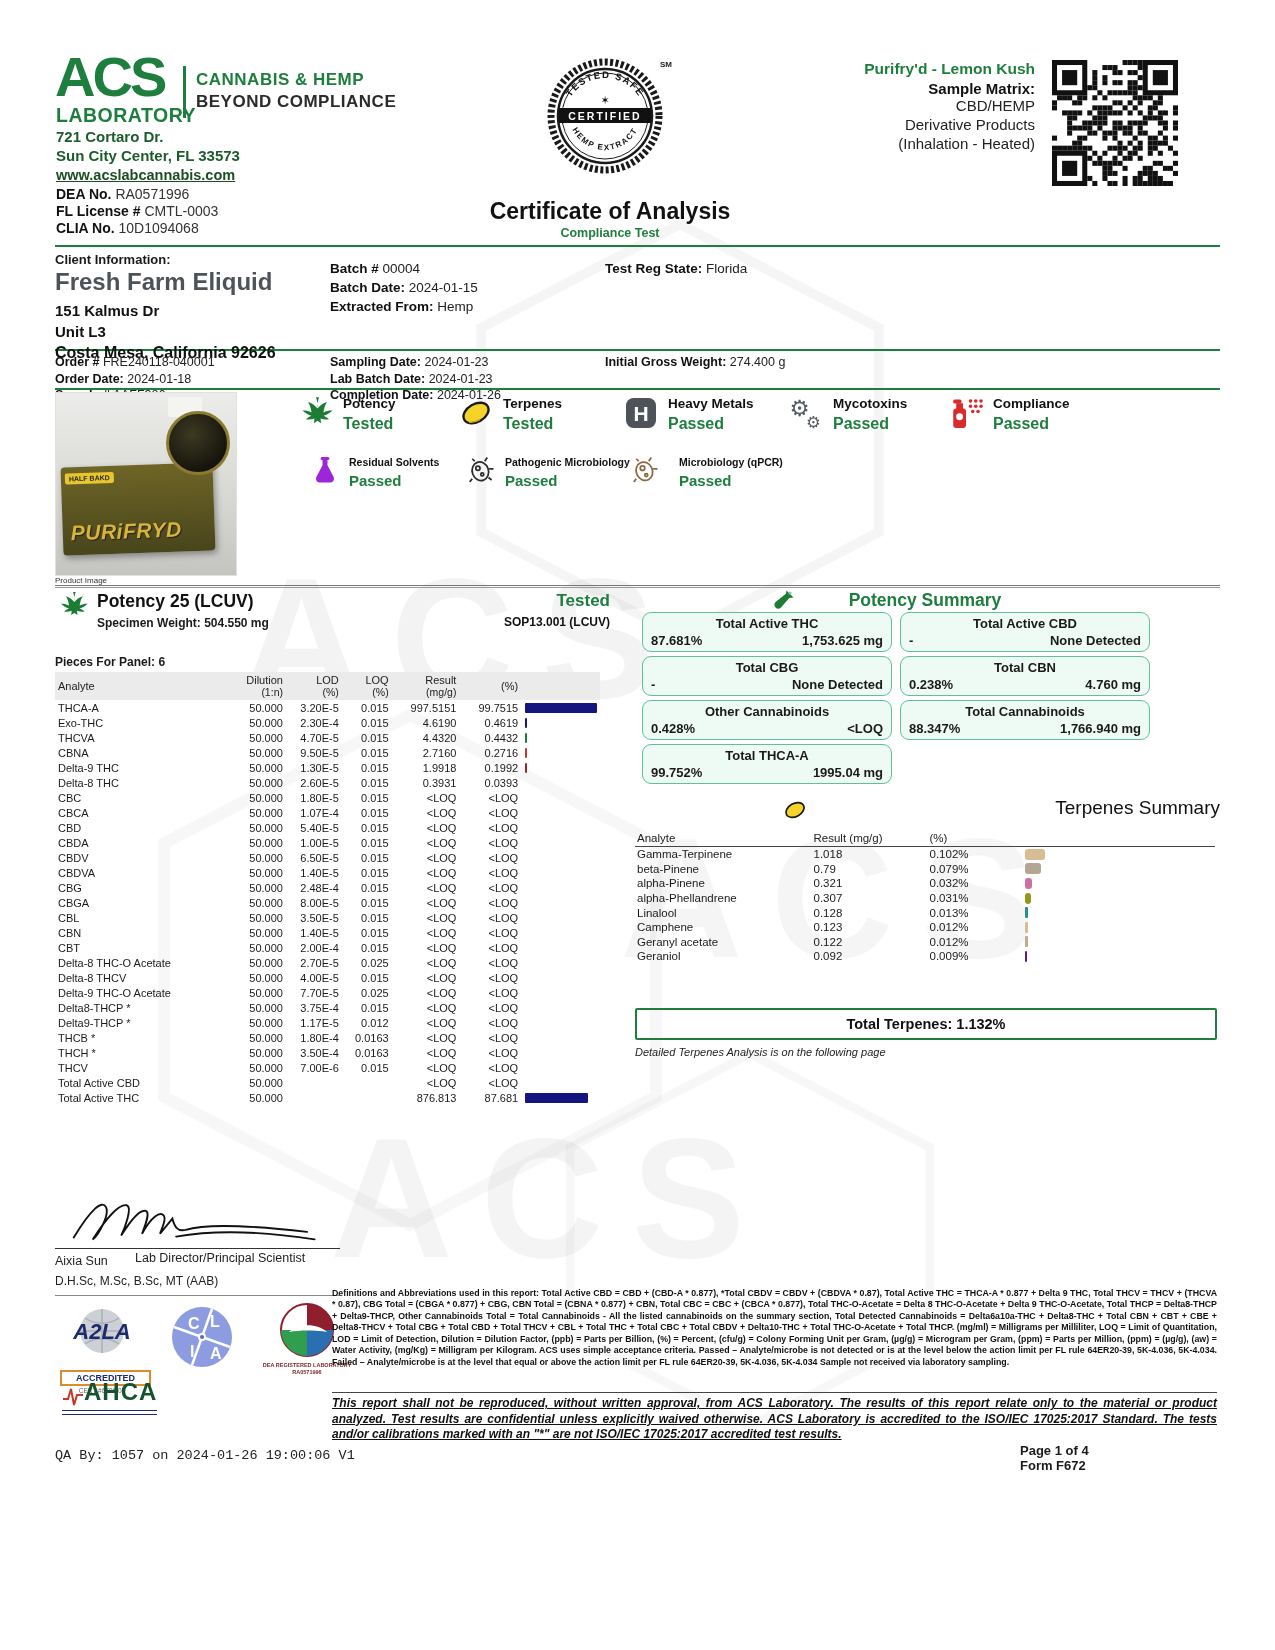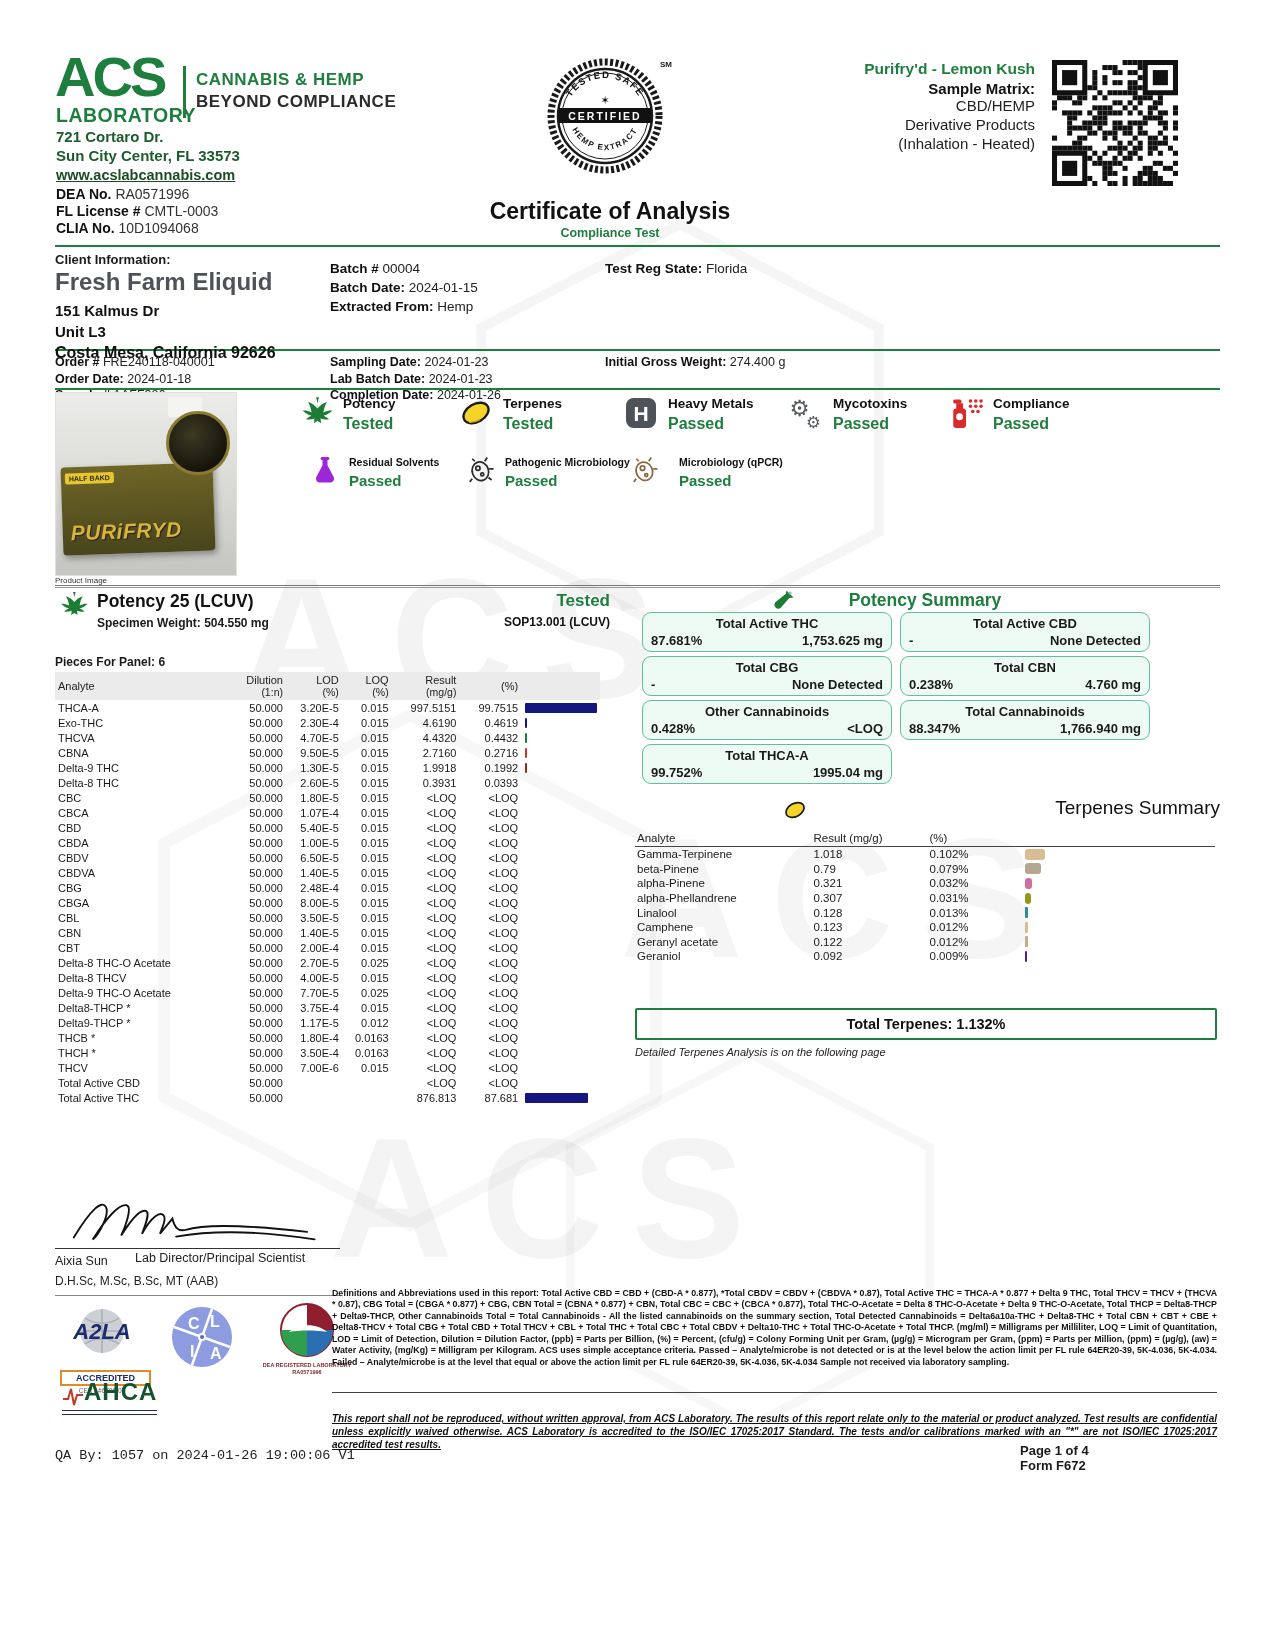--- a/index.html
+++ b/index.html
@@ -105,22 +105,22 @@
   #a2la{left:60px;top:1305px;width:84px;text-align:center;}
   #a2la-box{border:2px solid #e08a2e;background:#fff;color:#1e2a6e;font-weight:800;font-size:9px;padding:1px 14px;margin-top:-6px;display:inline-block;}
   #a2la-cert{font-size:6.5px;color:#666;margin-top:1px;}
   #clia{left:170px;top:1305px;}
   #dea{left:262px;top:1302px;width:90px;text-align:center;}
   .dea-cap{font-size:5.5px;color:#7a1f24;font-weight:700;line-height:1.2;}
   #ahca{left:62px;top:1378px;}
   #ahca-word{font-size:24px;font-weight:700;color:#14532d;letter-spacing:1px;}
   #ahca-lines{height:3px;border-top:1.5px solid #1e2a6e;border-bottom:1.5px solid #1e2a6e;margin-top:1px;}
   #defs{left:332px;top:1288px;width:885px;font-size:8.8px;font-weight:600;line-height:1.3;text-align:justify;color:#111;}
-  #disclaimer{left:332px;top:1392px;width:885px;font-size:10px;font-weight:600;font-style:italic;line-height:1.3;
-              text-align:justify;color:#111;border-top:1.5px solid #444;padding-top:19px;text-decoration:underline;}
+  #disclaimer{left:332px;top:1392px;width:885px;font-size:12px;font-weight:600;font-style:italic;line-height:1.3;
+              text-align:justify;color:#111;border-top:1.5px solid #444;padding-top:3px;text-decoration:underline;}
   #qa-line{left:55px;top:1448px;font-family:"Liberation Mono",monospace;font-size:13.5px;color:#222;}
   #page-no{left:1020px;top:1443px;width:200px;text-align:left;font-size:13px;font-weight:800;}
 </style>
 </head>
 <body>
 
 <div class="page">
 
   <div class="wm-txt" style="left:240px;top:540px;">ACS</div>
   <div class="wm-txt" style="left:620px;top:800px;opacity:.035;">ACS</div>

